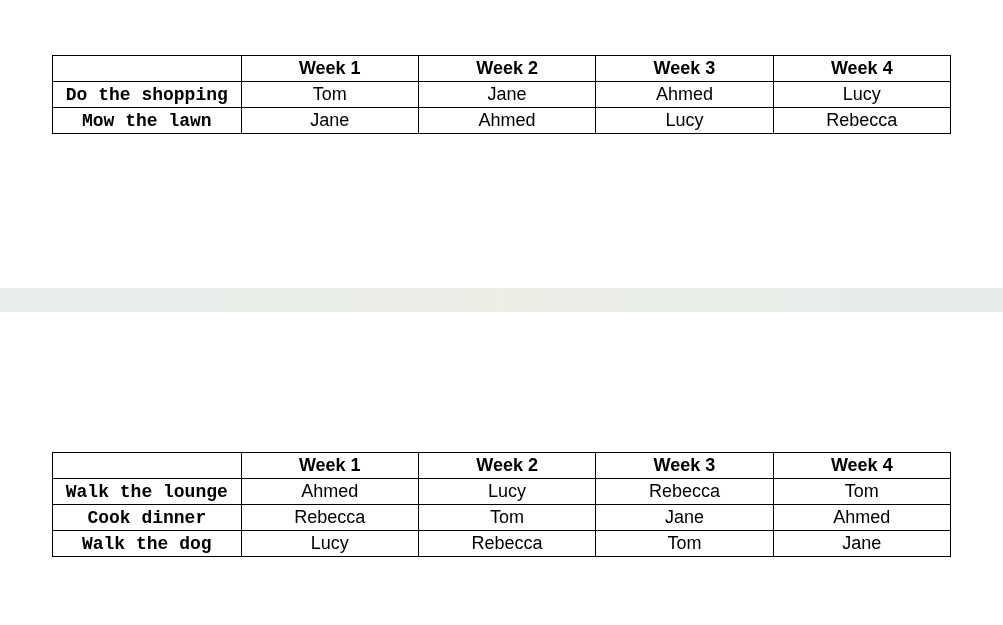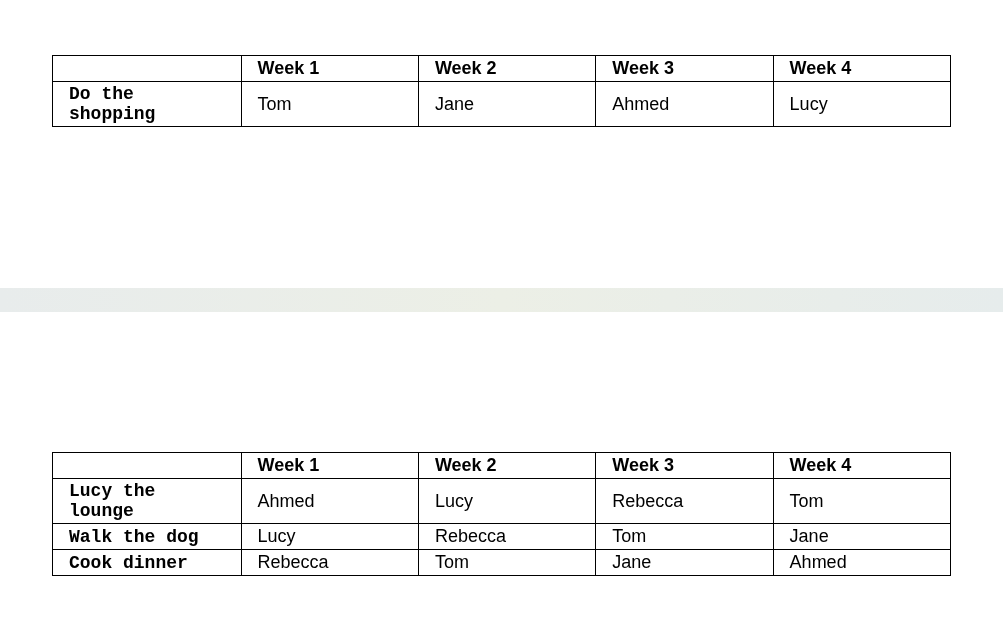--- a/index.html
+++ b/index.html
@@ -35,23 +35,23 @@
       width: 100%;
       padding: 0 52px;
     }
     table {
       width: 100%;
       border-collapse: collapse;
       table-layout: fixed;
     }
     th, td {
       border: 1px solid #000000;
-      text-align: left;
+      text-align: center;
       font-size: 18px;
-      padding: 2px 16px;
+      padding: 2px 0;
       font-weight: normal;
     }
     th {
       font-weight: bold;
     }
     .row-header {
       font-weight: bold;
       font-family: Liberation Mono, monospace;
     }
     col.taskcol {
@@ -83,20 +83,27 @@
       </tr>
     </thead>
     <tbody>
       <tr>
         <td class="row-header">Do the shopping</td>
         <td>Tom</td>
         <td>Jane</td>
         <td>Ahmed</td>
         <td>Lucy</td>
       </tr>
+      <tr>
+        <td class="row-header">Mow the lawn</td>
+        <td>Jane</td>
+        <td>Ahmed</td>
+        <td>Lucy</td>
+        <td>Rebecca</td>
+      </tr>
     </tbody>
   </table>
 </div>
 
 <div class="divider"></div>
 
 <div class="bottom-section">
   <table>
     <colgroup>
       <col class="taskcol">
@@ -109,35 +116,35 @@
       <tr>
         <th></th>
         <th>Week 1</th>
         <th>Week 2</th>
         <th>Week 3</th>
         <th>Week 4</th>
       </tr>
     </thead>
     <tbody>
       <tr>
-        <td class="row-header">Lucy the lounge</td>
+        <td class="row-header">Walk the lounge</td>
         <td>Ahmed</td>
         <td>Lucy</td>
         <td>Rebecca</td>
         <td>Tom</td>
+      </tr>
+      <tr>
+        <td class="row-header">Cook dinner</td>
+        <td>Rebecca</td>
+        <td>Tom</td>
+        <td>Jane</td>
+        <td>Ahmed</td>
       </tr>
       <tr>
         <td class="row-header">Walk the dog</td>
         <td>Lucy</td>
         <td>Rebecca</td>
         <td>Tom</td>
         <td>Jane</td>
       </tr>
-      <tr>
-        <td class="row-header">Cook dinner</td>
-        <td>Rebecca</td>
-        <td>Tom</td>
-        <td>Jane</td>
-        <td>Ahmed</td>
-      </tr>
     </tbody>
   </table>
 </div>
 
 </body></html>

